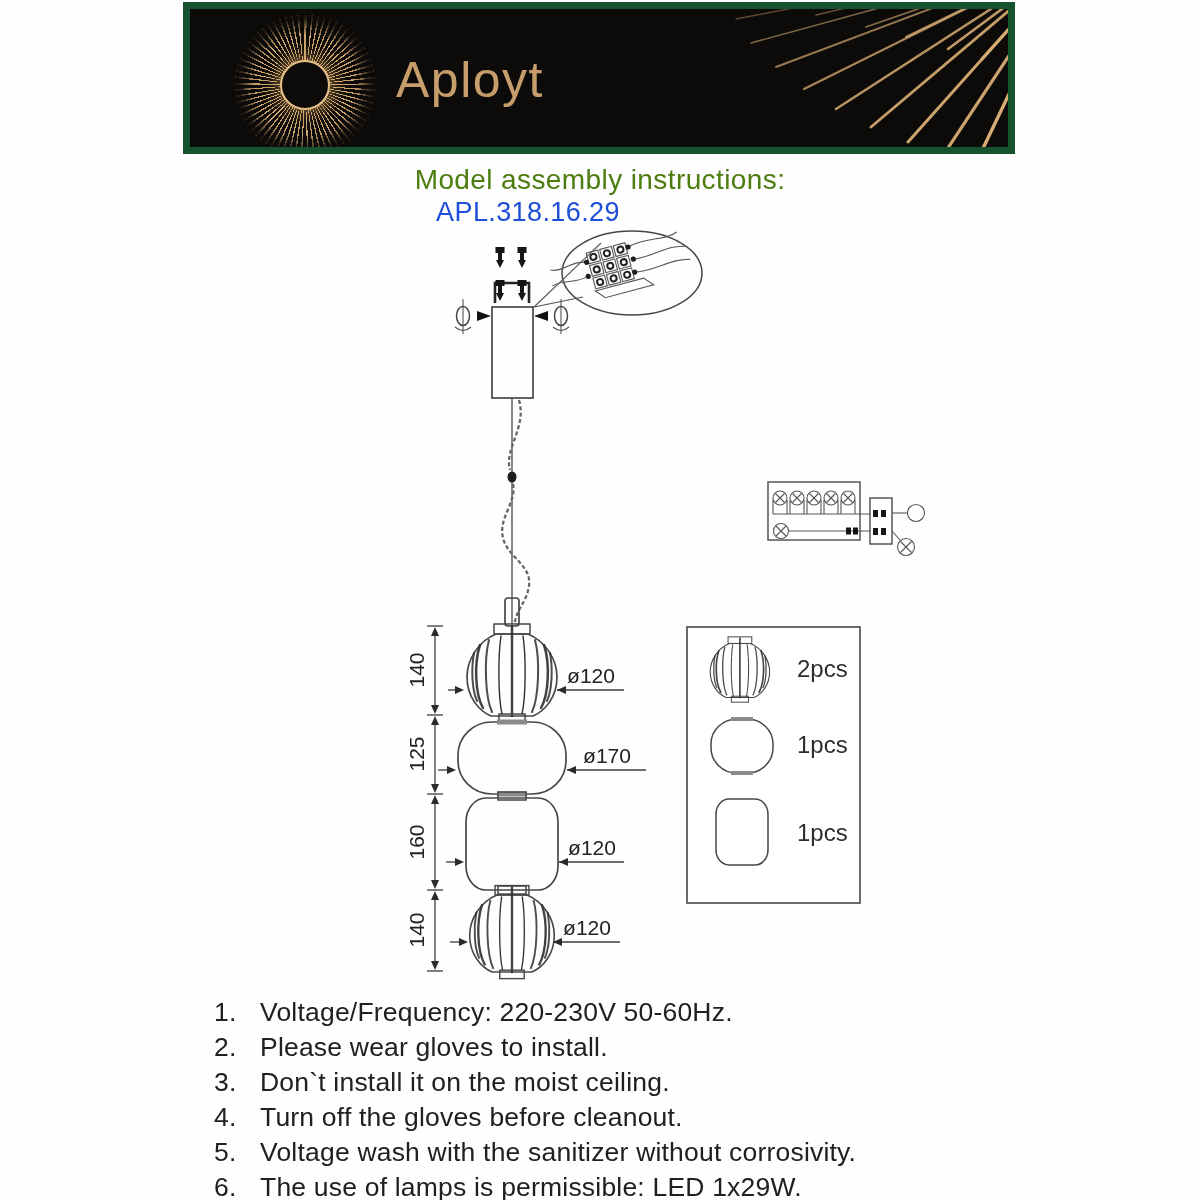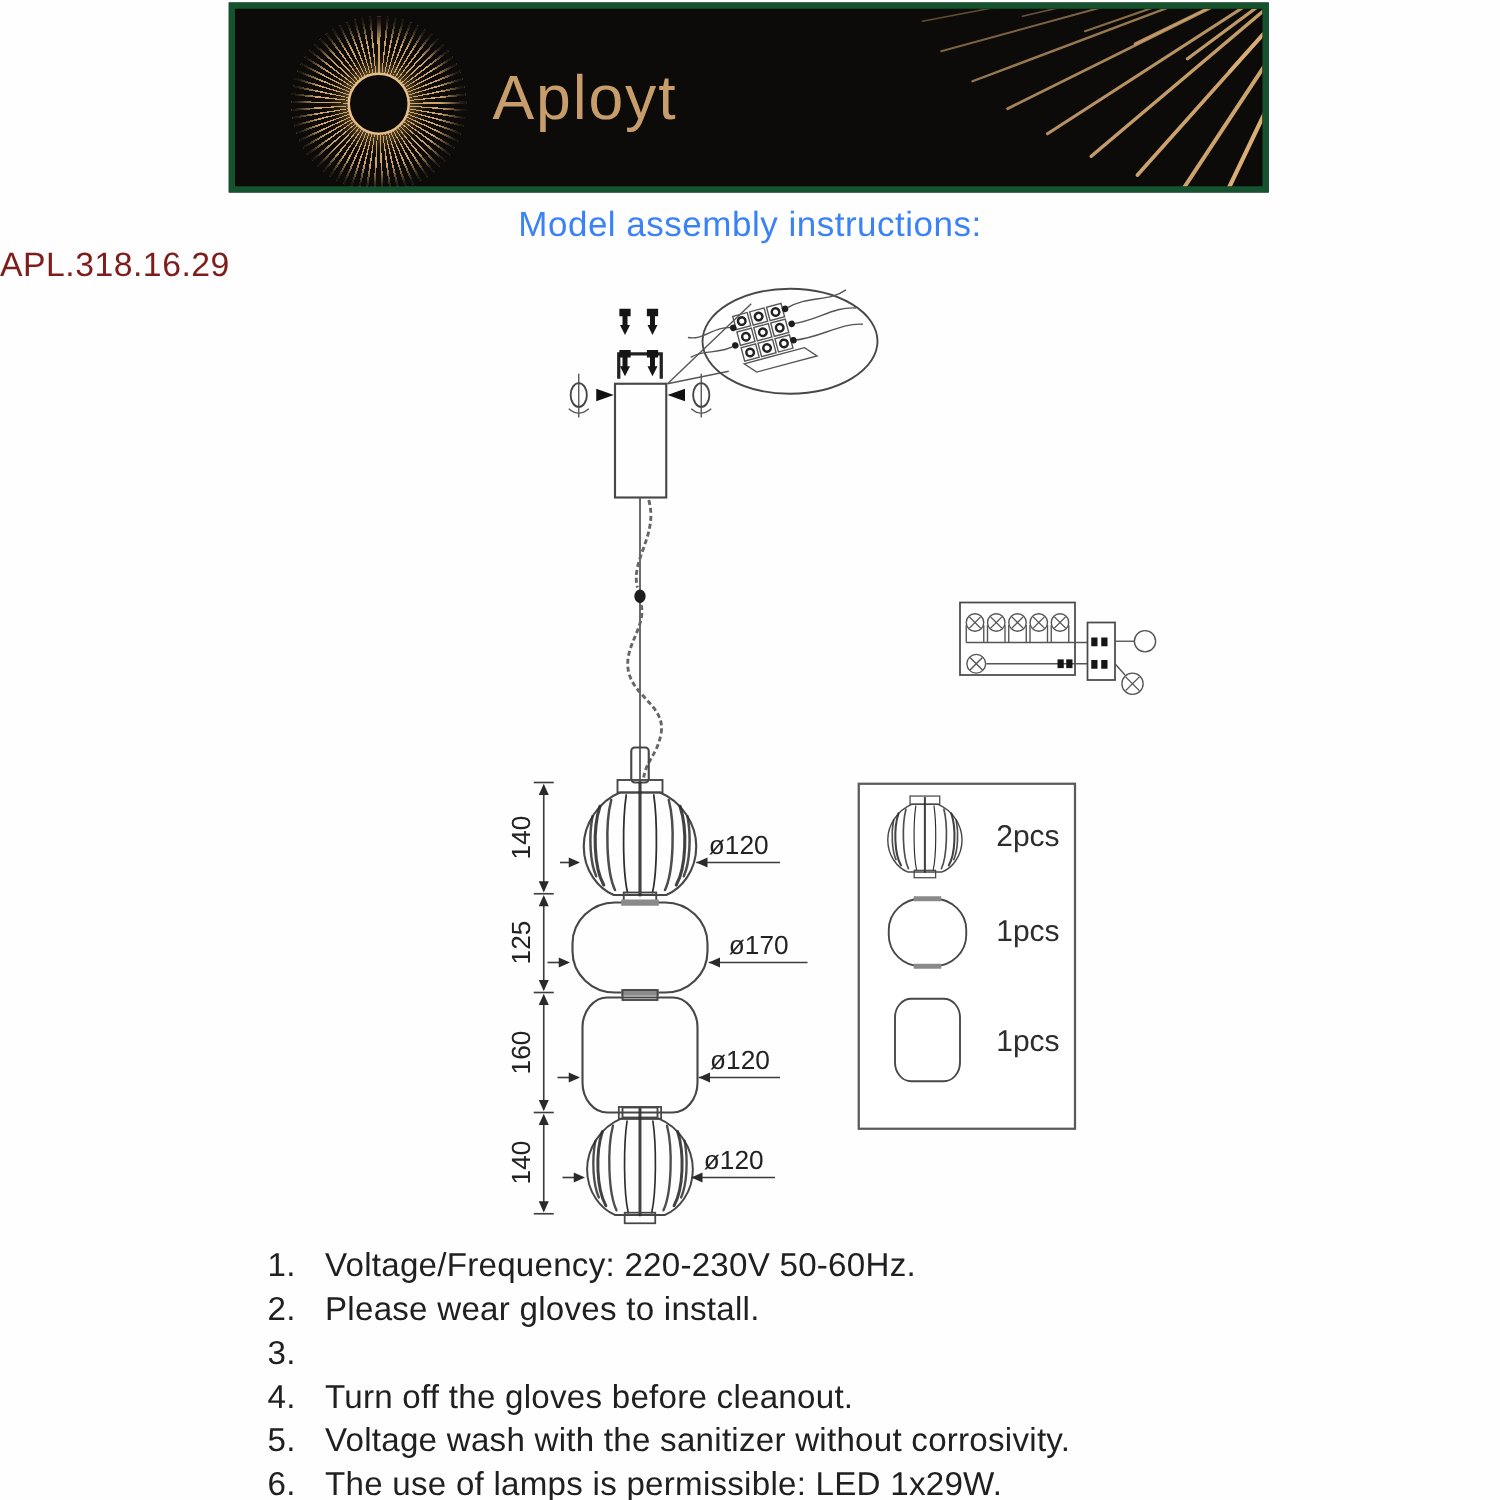--- a/index.html
+++ b/index.html
@@ -1,35 +1,35 @@
 <!DOCTYPE html>
 <html><head>
 <meta charset="utf-8">
 <style>
   html,body{margin:0;padding:0;background:#fff;}
   .page{position:relative;width:1200px;height:1200px;background:#fefefe;overflow:hidden;
         font-family:"Liberation Sans",sans-serif;color:#1f1f1f;}
   
   .banner{position:absolute;left:183px;top:2px;width:832px;height:152px;background:#0d0b09;
-          border:5px solid #14532d;box-sizing:border-box;overflow:hidden;}
+          border:7px solid #14532d;box-sizing:border-box;overflow:hidden;}
   .sunburst{position:absolute;left:45px;top:6px;width:140px;height:140px;border-radius:50%;
             background:repeating-conic-gradient(rgba(216,171,110,.95) 0deg 1.5deg, rgba(13,11,9,0) 1.5deg 5.2deg);}
   .sunburst-fade{position:absolute;left:45px;top:6px;width:140px;height:140px;border-radius:50%;
             background:radial-gradient(circle, rgba(13,11,9,0) 0 50%, rgba(13,11,9,.85) 66%, #0d0b09 72%);}
   .sunburst-core{position:absolute;left:90px;top:51px;width:50px;height:50px;border-radius:50%;
             background:#0d0b09;border:2px solid #e6bf88;box-sizing:border-box;
             box-shadow:0 0 14px 5px rgba(222,175,105,.45);}
   .brand{position:absolute;left:206px;top:42px;font-size:50px;letter-spacing:1.5px;
          color:#c79e6b;font-weight:400;}
   .rays{position:absolute;right:0;top:0;}
   
   .title-heading{position:absolute;left:0;top:164px;width:1200px;text-align:center;
-                 font-size:28px;color:#3b82f6;letter-spacing:.4px;}
-  .title-model{position:absolute;left:0;top:197px;width:1056px;
-               font-size:27px;color:#7f1d1d;letter-spacing:.4px;}
+                 font-size:28px;color:#4d7c0f;letter-spacing:.4px;}
+  .title-model{position:absolute;left:0;top:197px;width:1056px;text-align:center;
+               font-size:27px;color:#1d4ed8;letter-spacing:.4px;}
   
   .diagram{position:absolute;left:0;top:0;width:1200px;height:1200px;font-family:inherit;}
   .ln{stroke:#474747;stroke-width:1.5;fill:none;}
   .ln2{stroke:#474747;stroke-width:1.7;fill:none;}
   .lnthin{stroke:#555;stroke-width:1.1;fill:none;}
   .rib{stroke:#2e2e2e;stroke-width:1.4;fill:none;stroke-linecap:round;}
   .rib2{stroke:#2e2e2e;stroke-width:2;fill:none;opacity:.85;stroke-linecap:round;}
   .rib3{stroke:#2e2e2e;stroke-width:2.5;fill:none;opacity:.9;stroke-linecap:round;}
   .dimln{stroke:#3c3c3c;stroke-width:1.3;fill:none;}
   .dimtxt{font-size:21px;fill:#222;}
@@ -320,20 +320,21 @@
     <div class="inst-row">
         <span class="inst-num">1.</span>
         <span>Voltage/Frequency: 220-230V 50-60Hz.</span>
       </div>
     <div class="inst-row">
         <span class="inst-num">2.</span>
         <span>Please wear gloves to install.</span>
       </div>
     <div class="inst-row">
         <span class="inst-num">3.</span>
+        <span>Don`t install it on the moist ceiling.</span>
       </div>
     <div class="inst-row">
         <span class="inst-num">4.</span>
         <span>Turn off the gloves before cleanout.</span>
       </div>
     <div class="inst-row">
         <span class="inst-num">5.</span>
         <span>Voltage wash with the sanitizer without corrosivity.</span>
       </div>
     <div class="inst-row">

